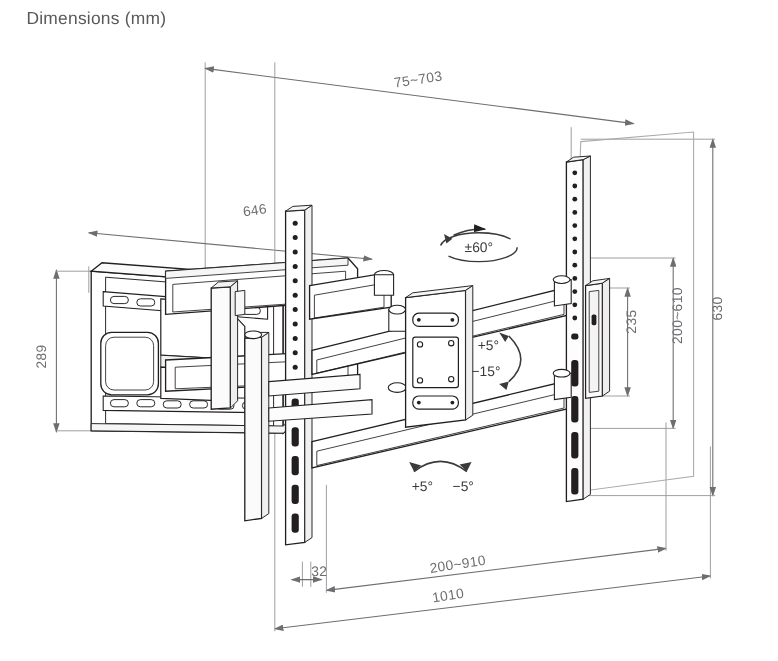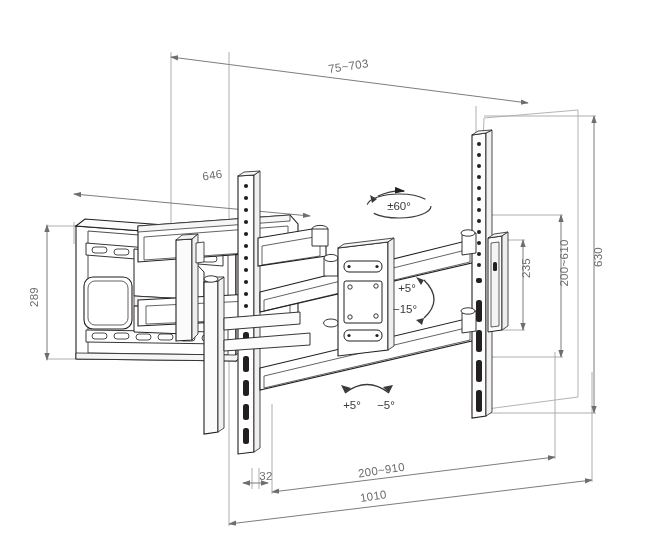--- a/index.html
+++ b/index.html
@@ -49,20 +49,21 @@
     font-family: "Liberation Sans", sans-serif;
     font-size: 11.5px;
     fill: #3a3a3c;
   }
 </style>
 </head>
 <body>
 
 <div id="drawing-root">
 
+  <div id="page-title">Dimensions (mm)</div>
 
   <svg id="tech-drawing" viewBox="0 0 648 551">
 
     <defs>
       <marker id="arrowEnd" markerWidth="9" markerHeight="9" refX="8" refY="3" orient="auto" markerUnits="strokeWidth">
         <path d="M0,0 L9,3 L0,6 z" fill="#6d6e71"></path>
       </marker>
       <marker id="arrowStart" markerWidth="9" markerHeight="9" refX="1" refY="3" orient="auto" markerUnits="strokeWidth">
         <path d="M9,0 L0,3 L9,6 z" fill="#6d6e71"></path>
       </marker>

